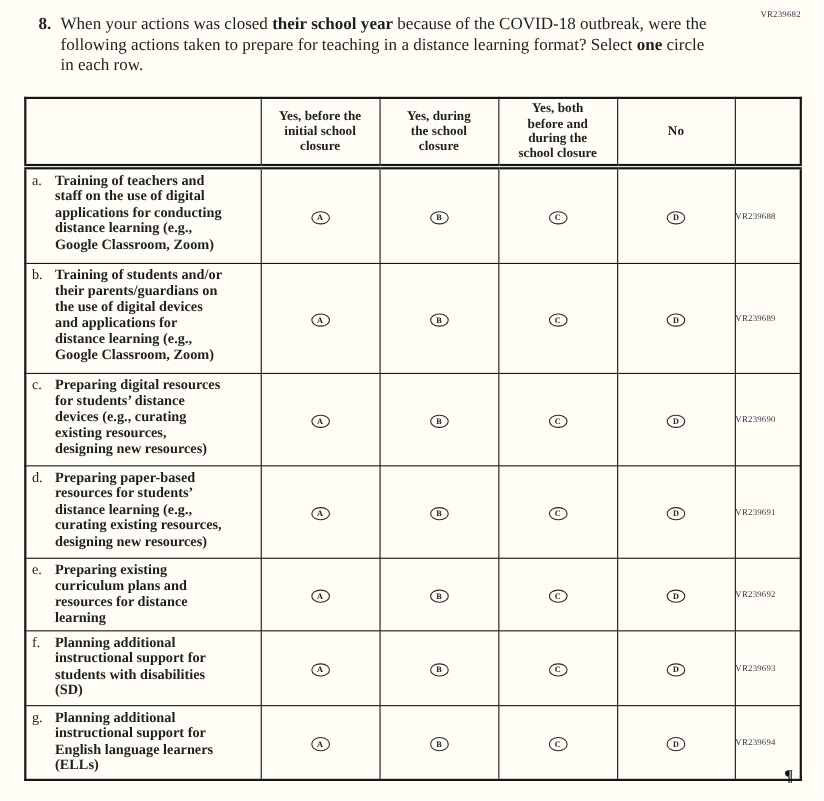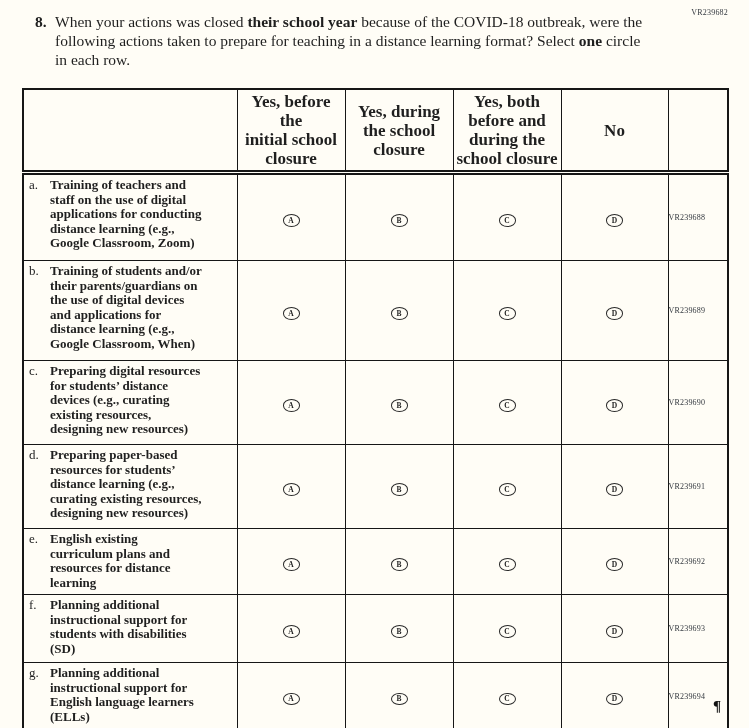--- a/index.html
+++ b/index.html
@@ -56,21 +56,21 @@
     border-collapse: collapse;
     table-layout: fixed;
     background: #fffdf6;
   }
   table.grid, table.grid td, table.grid th {
     border: 1.5px solid #161616;
   }
   table.grid { border-width: 2.5px; }
   table.grid th {
     border-bottom: 5px double #161616;
-    font-size: 17px;
+    font-size: 12px;
     font-weight: bold;
     line-height: 1.12;
     text-align: center;
     vertical-align: middle;
     padding: 2px 2px;
   }
   thead tr { height: 62px; }
 
   td.lbl {
     vertical-align: top;
@@ -195,21 +195,21 @@
 
       <tr style="height:100px">
         <td class="lbl">
             <div class="lblwrap">
               <span class="marker">b.</span>
               <span class="labeltext prelines">Training of students and/or
 their parents/guardians on
 the use of digital devices
 and applications for
 distance learning (e.g.,
-Google Classroom, When)</span>
+Google Classroom, Zoom)</span>
             </div>
           </td>
         <td class="opt"><span class="bubble">
               <span class="bl">A</span>
             </span></td>
         <td class="opt"><span class="bubble">
               <span class="bl">B</span>
             </span></td>
         <td class="opt"><span class="bubble">
               <span class="bl">C</span>
@@ -269,21 +269,21 @@
         <td class="opt"><span class="bubble">
               <span class="bl">D</span>
             </span></td>
         <td class="code">VR239691</td>
       </tr>
 
       <tr style="height:66px">
         <td class="lbl">
             <div class="lblwrap">
               <span class="marker">e.</span>
-              <span class="labeltext prelines">English existing
+              <span class="labeltext prelines">Preparing existing
 curriculum plans and
 resources for distance
 learning</span>
             </div>
           </td>
         <td class="opt"><span class="bubble">
               <span class="bl">A</span>
             </span></td>
         <td class="opt"><span class="bubble">
               <span class="bl">B</span>

